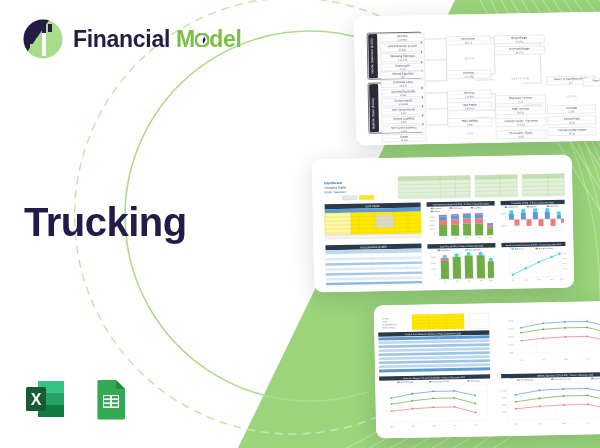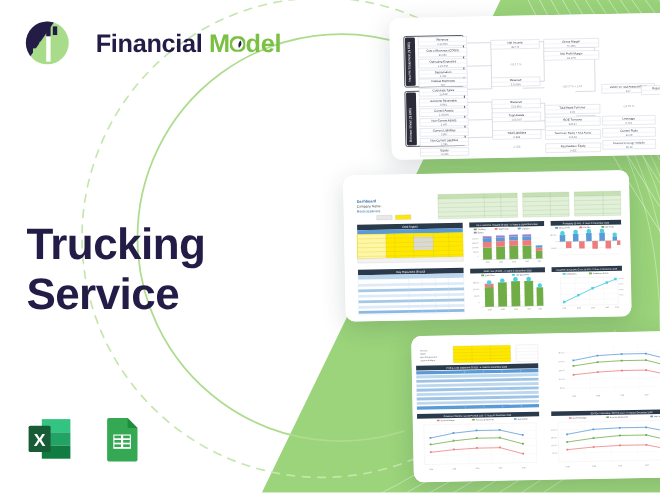--- a/index.html
+++ b/index.html
@@ -7,21 +7,21 @@
     width:600px;height:448px;overflow:hidden;position:relative;
     background:#ffffff;
     font-family:"Liberation Sans", sans-serif;
   }
   .stage{position:absolute;inset:0;overflow:hidden;background:#fff;}
 
   
   .bg-svg{position:absolute;inset:0;width:600px;height:448px;}
 
   
-  .brand{position:absolute;left:22px;top:18px;display:flex;align-items:center;gap:23px;}
+  .brand{position:absolute;left:22px;top:18px;display:flex;align-items:center;gap:9px;}
   .brand-mark{width:42px;height:42px;flex:none;}
   .brand-text{font-size:23px;font-weight:bold;letter-spacing:-.3px;line-height:1;white-space:nowrap;}
   .brand-text .t1{color:#221C46;}
   .brand-text .t2{color:#7AC143;}
   .brand-o{display:inline-block;position:relative;width:.62em;height:.62em;vertical-align:-0.03em;}
   .brand-o svg{position:absolute;left:0;top:0;width:100%;height:100%;}
 
   
   .headline{position:absolute;left:24px;top:172px;color:#221C46;
     font-size:40px;font-weight:bold;line-height:1.15;letter-spacing:-.5px;}
@@ -127,21 +127,20 @@
     <div class="brand-text">
       <span class="t1">Financial</span><span>&nbsp;</span><span class="t2"><span>M</span><span class="brand-o"><svg viewBox="0 0 20 20">
               <circle cx="10" cy="10" r="9" fill="none" stroke="#7AC143" stroke-width="3.6"></circle>
               <path d="M13.6 5.2 C 15.6 8.6 14.6 12.4 11.4 14.6 C 10.2 11.4 10.8 7.6 13.6 5.2 Z" fill="#221C46"></path>
             </svg></span><span>del</span></span>
     </div>
   </div>
 
   <h1 class="headline">
     <span class="l">Trucking</span>
-    <span class="l">Service</span>
   </h1>
 
   <div class="formats">
     <svg class="fmt" viewBox="0 0 46 46">
       <rect x="16" y="5" width="26" height="12" fill="#33C481"></rect>
       <rect x="16" y="17" width="26" height="12" fill="#21A366"></rect>
       <rect x="16" y="29" width="26" height="12" fill="#107C41"></rect>
       <rect x="4" y="11" width="20" height="24" rx="1.5" fill="#185C37"></rect>
       <text x="14" y="29" font-family="'Liberation Sans',sans-serif" font-size="16" font-weight="bold" fill="#ffffff" text-anchor="middle">X</text>
     </svg>

